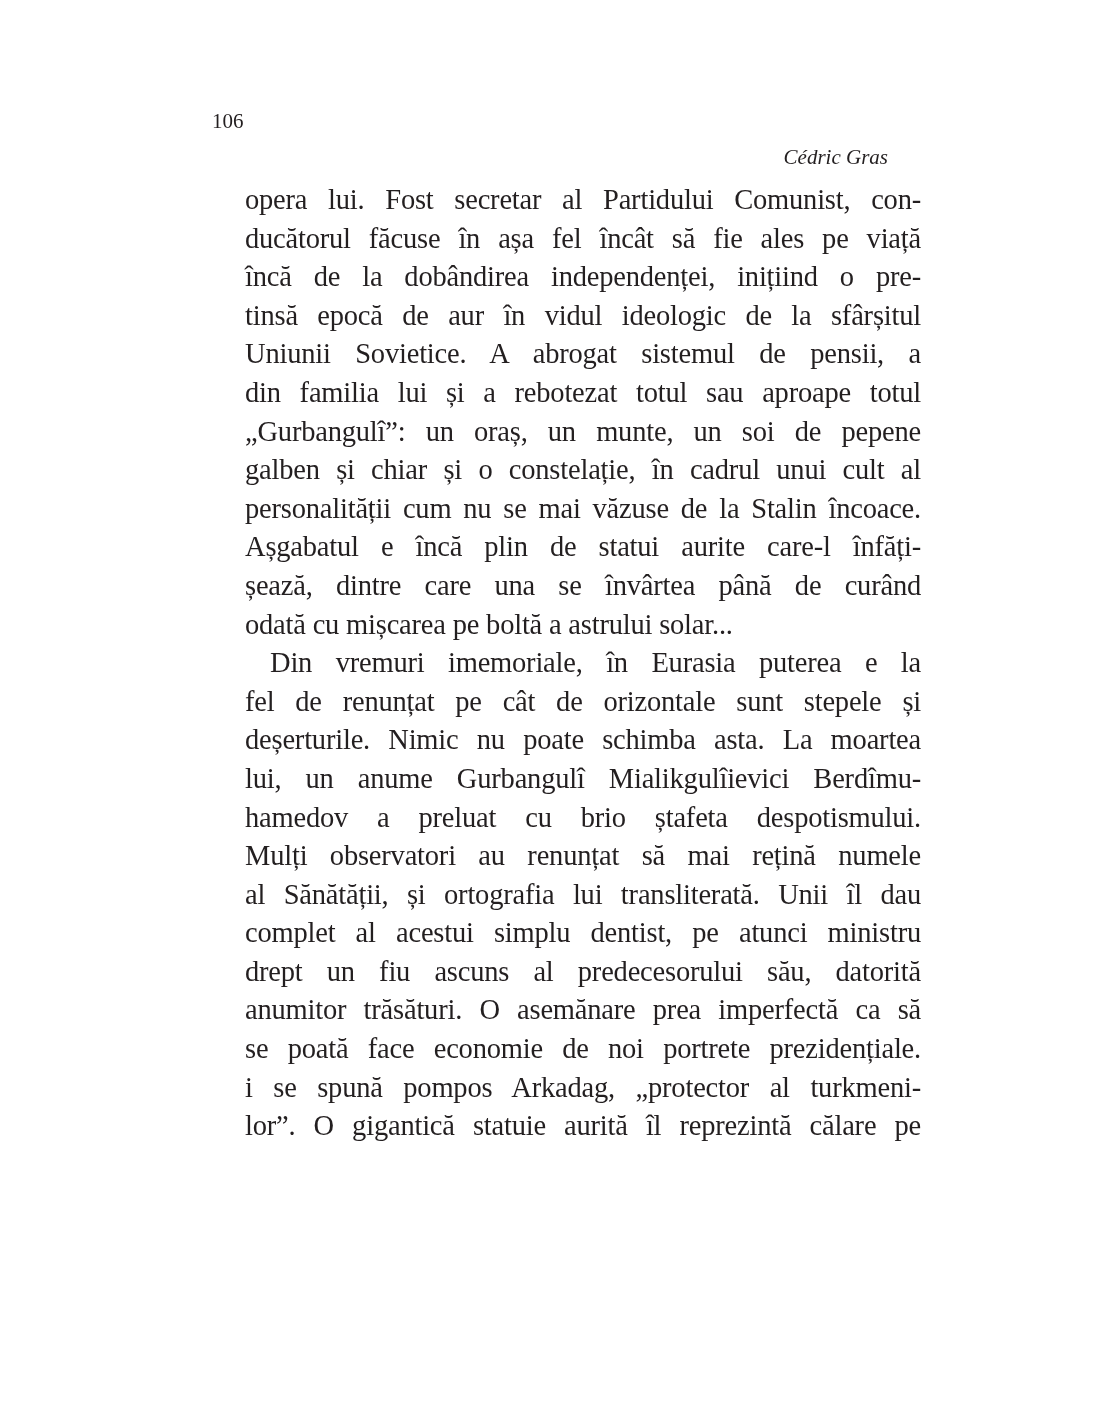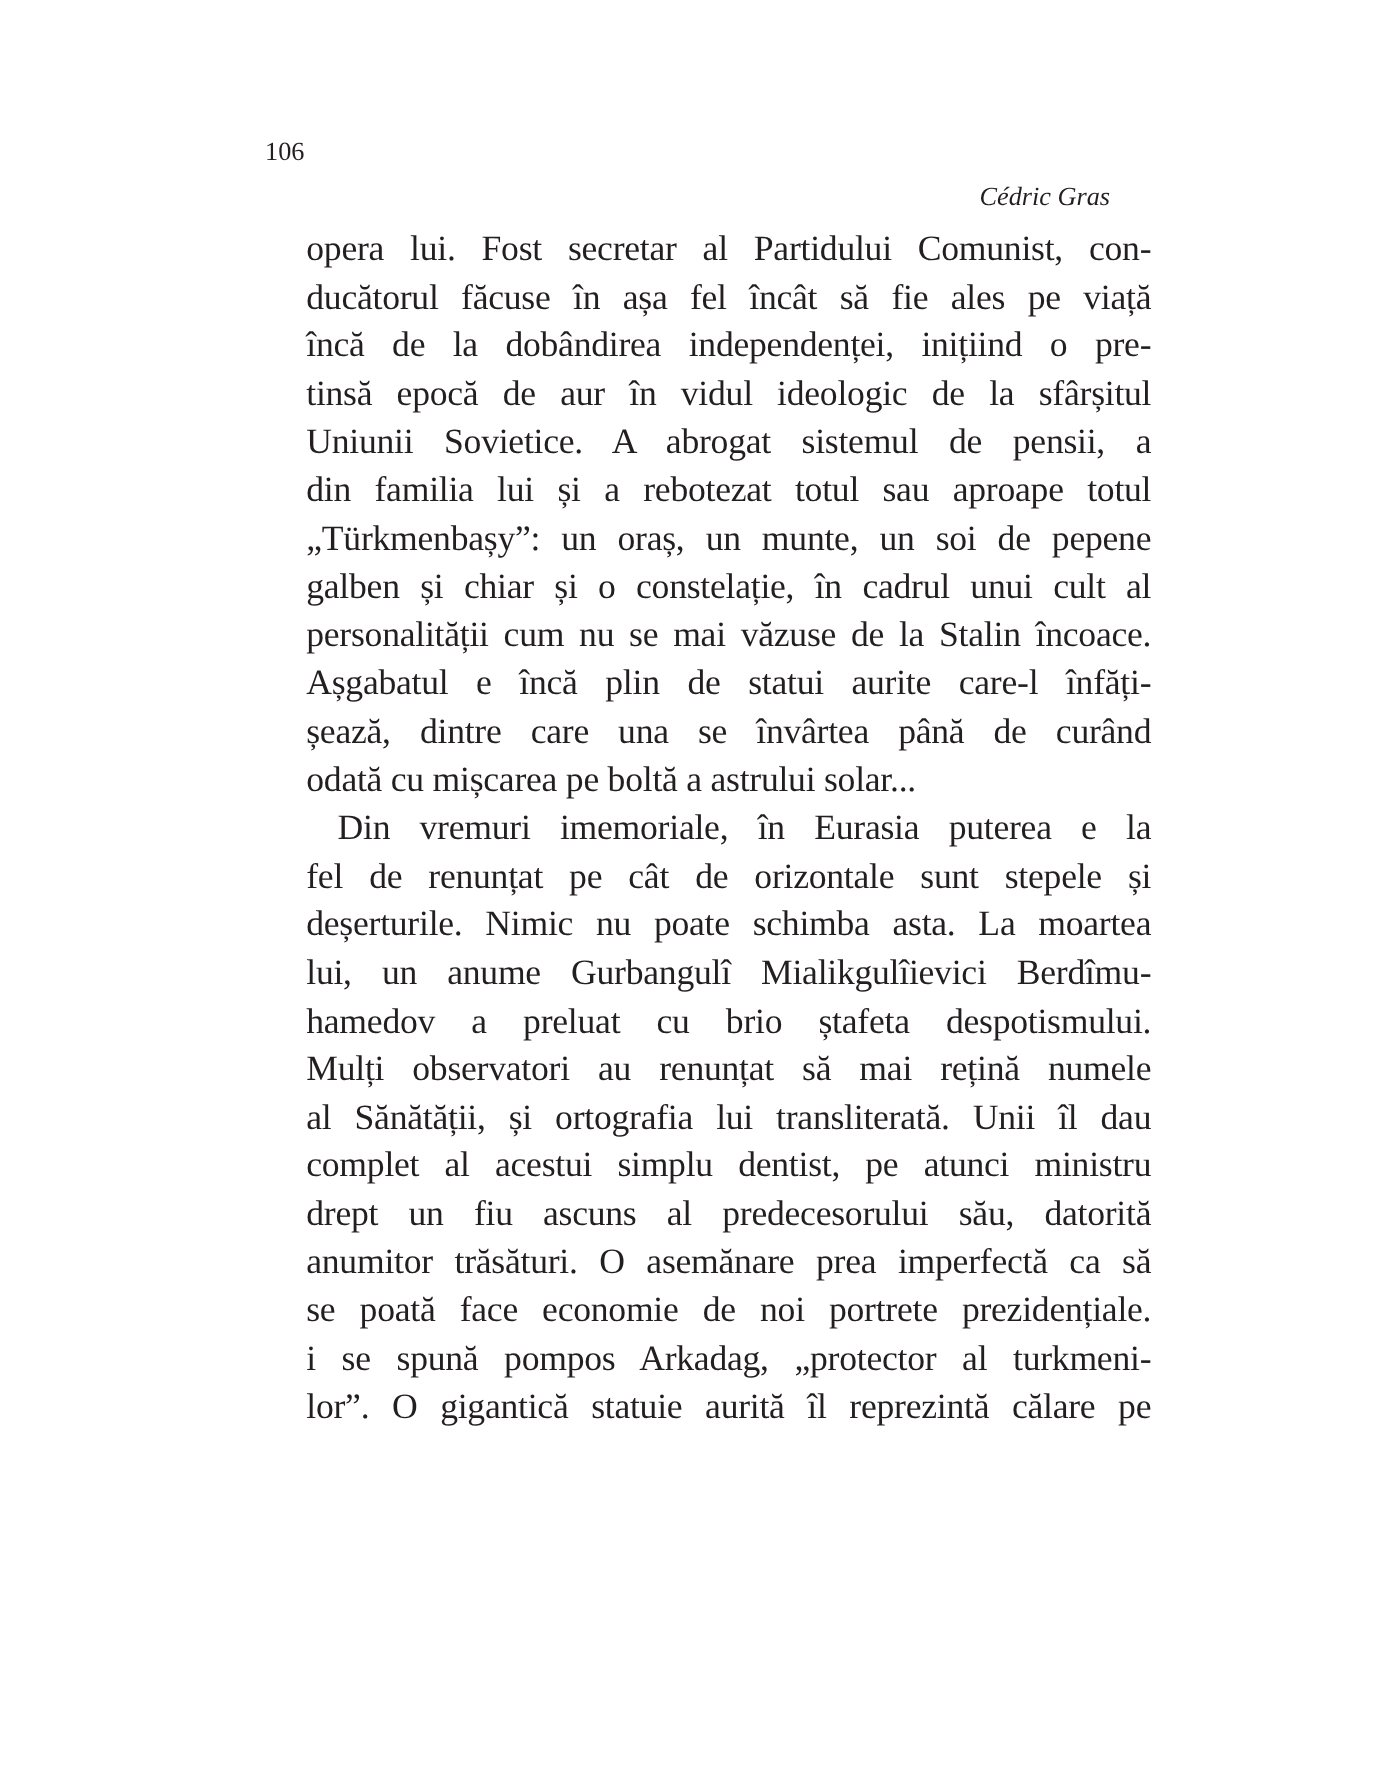--- a/index.html
+++ b/index.html
@@ -35,21 +35,21 @@
   </div>
 
   <div class="body-text">
     <div>
       <span class="line">opera lui. Fost secretar al Partidului Comunist, con-</span>
       <span class="line">ducătorul făcuse în așa fel încât să fie ales pe viață</span>
       <span class="line">încă de la dobândirea independenței, inițiind o pre-</span>
       <span class="line">tinsă epocă de aur în vidul ideologic de la sfârșitul</span>
       <span class="line">Uniunii Sovietice. A abrogat sistemul de pensii, a</span>
       <span class="line">din familia lui și a rebotezat totul sau aproape totul</span>
-      <span class="line">„Türkmenbașy”: un oraș, un munte, un soi de pepene</span>
+      <span class="line">„Gurbangulî”: un oraș, un munte, un soi de pepene</span>
       <span class="line">galben și chiar și o constelație, în cadrul unui cult al</span>
       <span class="line">personalității cum nu se mai văzuse de la Stalin încoace.</span>
       <span class="line">Așgabatul e încă plin de statui aurite care-l înfăți-</span>
       <span class="line">șează, dintre care una se învârtea până de curând</span>
       <span class="line last">odată cu mișcarea pe boltă a astrului solar...</span>
     </div>
     <div>
       <span class="line indent">Din vremuri imemoriale, în Eurasia puterea e la</span>
       <span class="line">fel de renunțat pe cât de orizontale sunt stepele și</span>
       <span class="line">deșerturile. Nimic nu poate schimba asta. La moartea</span>

